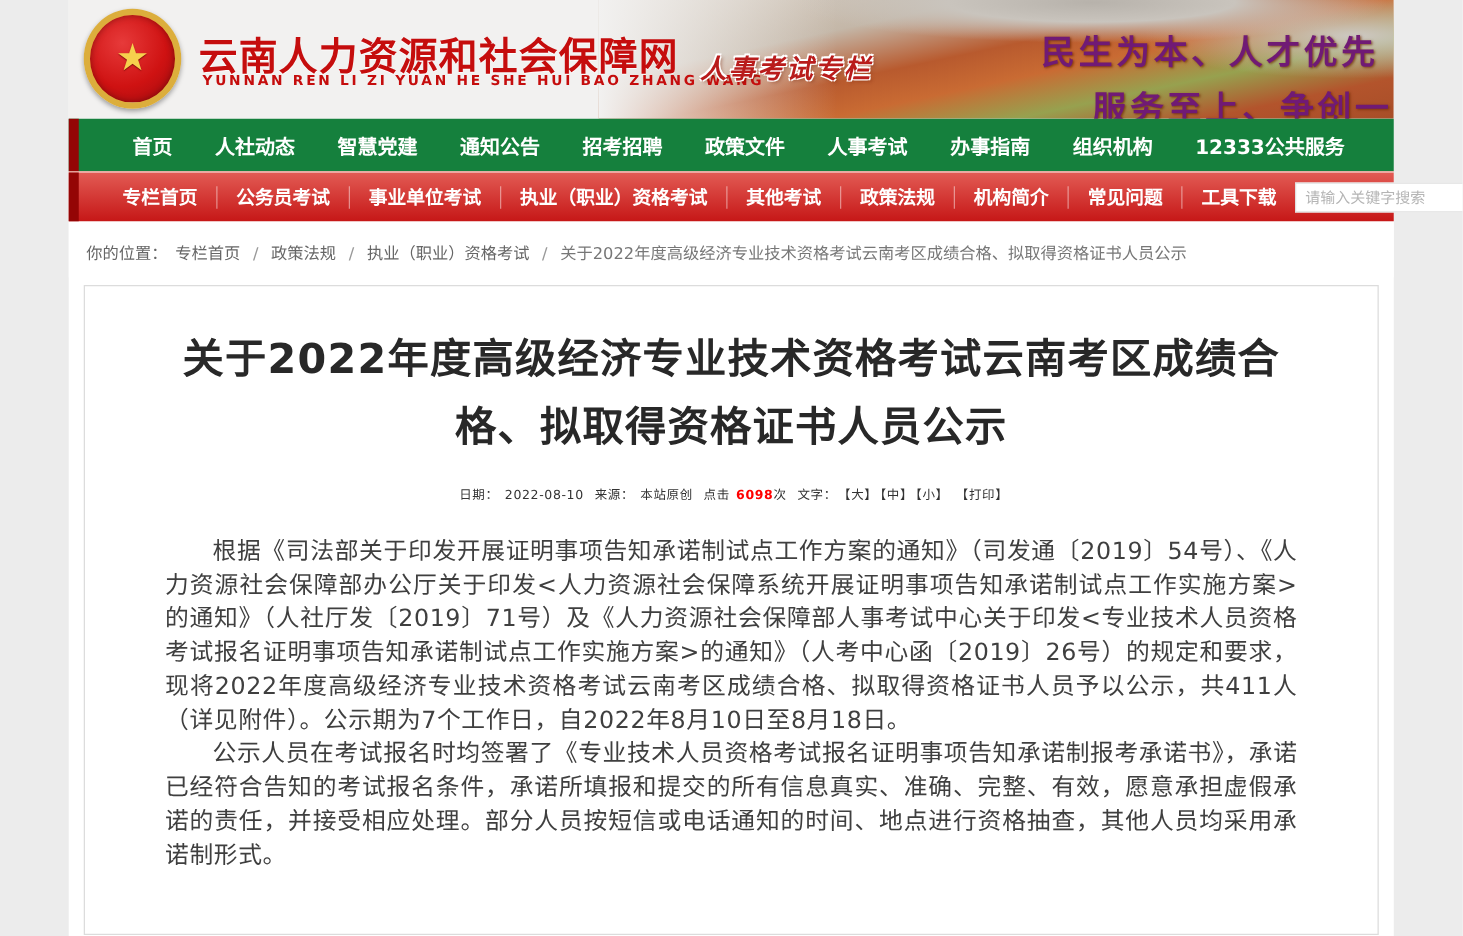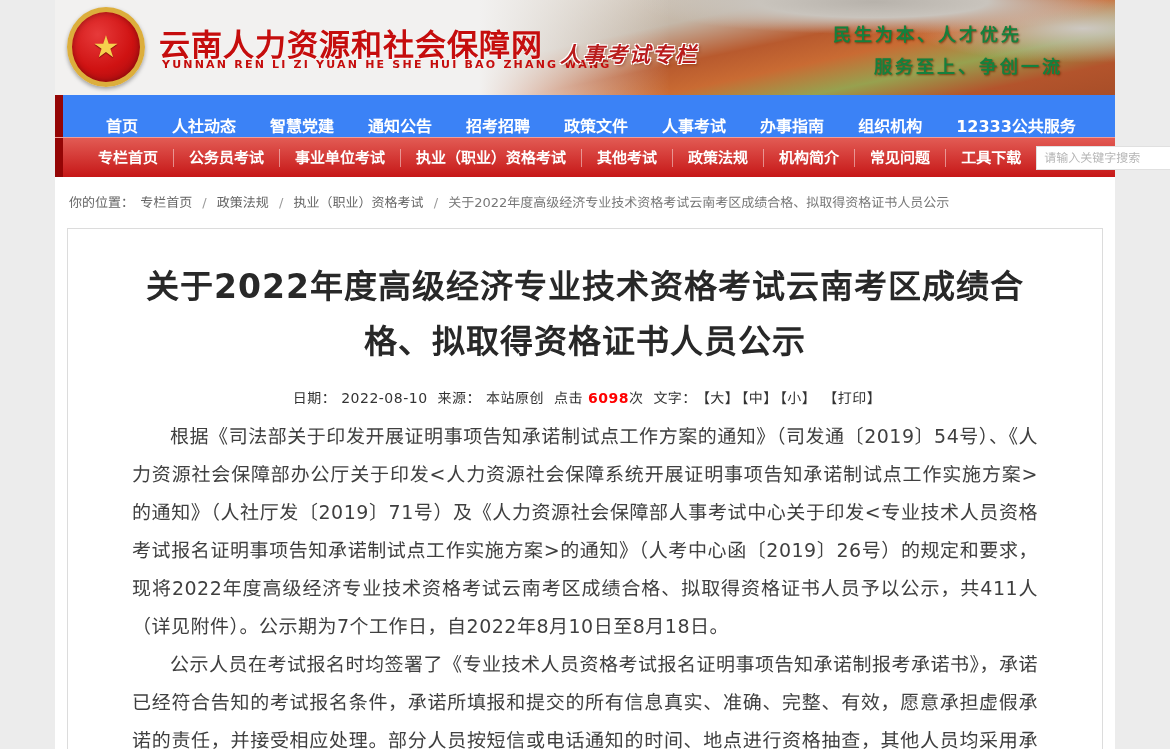--- a/index.html
+++ b/index.html
@@ -22,26 +22,26 @@
     border:5px solid #dcae3c; box-shadow:0 2px 4px rgba(0,0,0,.35), inset 0 0 6px rgba(0,0,0,.35);
     display:flex; align-items:center; justify-content:center; }
   .emblem .star { color:#f6d04d; font-size:30px; line-height:1; text-shadow:0 1px 1px #7a0a0a; }
   .site-name { position:absolute; left:104px; top:20px; font-size:31px; font-weight:bold;
     color:#c50d0d; letter-spacing:1px; text-shadow:0 1px 0 rgba(255,255,255,.8); }
   .site-pinyin { position:absolute; left:107px; top:58px; font-size:11px; font-weight:bold;
     color:#c50d0d; letter-spacing:2.2px; }
   .section-title { position:absolute; left:505px; top:38px; font-size:21px; font-weight:bold;
     font-style:italic; color:#b91c1c; letter-spacing:2px;
     text-shadow:-1px -1px 0 #fff, 1px -1px 0 #fff, -1px 1px 0 #fff, 1px 1px 0 #fff, 2px 2px 3px rgba(120,30,0,.45); }
-  .slogan { position:absolute; left:778px; top:20px; font-size:18px; font-weight:bold;
-    color:#15803d; letter-spacing:3px; text-shadow:1px 1px 2px rgba(110,40,0,.75); }
+  .slogan { position:absolute; left:778px; top:20px; font-size:27px; font-weight:bold;
+    color:#701a75; letter-spacing:3px; text-shadow:1px 1px 2px rgba(110,40,0,.75); }
   .slogan .line2 { margin-left:41px; margin-top:6px; }
 
   
-  .nav1 { position:relative; height:42px; background:#3b82f6; display:flex; align-items:flex-end;
+  .nav1 { position:relative; height:42px; background:#15803d; display:flex; align-items:center;
     padding-left:34px; }
   .nav-strip { position:absolute; left:0; top:0; bottom:0; width:8px; background:#940505; }
   .nav1 .nav-item { color:#fff; font-size:16px; font-weight:bold; padding:0 17px; cursor:pointer;
     white-space:nowrap; }
 
   
   .nav2 { position:relative; height:40px; background:linear-gradient(#e25b54, #c61717);
     border-top:1px solid #ef9d97; display:flex; align-items:center; padding-left:28px; }
   .nav2 .nav-item { color:#fff; font-size:15px; font-weight:bold; padding:0 15px; cursor:pointer;
     white-space:nowrap; border-right:1px solid rgba(255,255,255,.45); line-height:18px; }
@@ -58,25 +58,25 @@
     white-space:nowrap; overflow:hidden; }
   .breadcrumb .crumb { color:#666; cursor:pointer; margin:0 2px; }
   .breadcrumb .sep { color:#999; margin:0 4px; }
   .breadcrumb .crumb.current { cursor:default; color:#777; }
 
   
   .card { margin:6px 12px 0 12px; background:#fff; border:1px solid #dcdcdc;
     padding:30px 64px 40px 64px; min-height:520px; }
   .article-title { font-size:33px; line-height:55px; font-weight:bold; text-align:center;
     color:#282828; letter-spacing:1px; margin-bottom:18px; }
-  .meta { text-align:center; font-size:14px; color:#333; margin-bottom:10px; letter-spacing:.5px; }
+  .meta { text-align:center; font-size:10px; color:#333; margin-bottom:26px; letter-spacing:.5px; }
   .meta .m { margin:0 5px; }
   .meta .clicks-num { color:#f00; font-weight:bold; }
   .meta .ctrl { cursor:pointer; margin:0 1px; }
-  .body-text p { font-size:19px; line-height:38px; color:#3f3f3f; text-indent:2em;
+  .body-text p { font-size:19px; line-height:27px; color:#3f3f3f; text-indent:2em;
     text-align:justify; letter-spacing:.5px; margin:0; }
 </style>
 </head>
 <body>
 
 <div class="main-col">
 
   <header class="banner">
     <div class="banner-art"></div>
     <div class="emblem">

